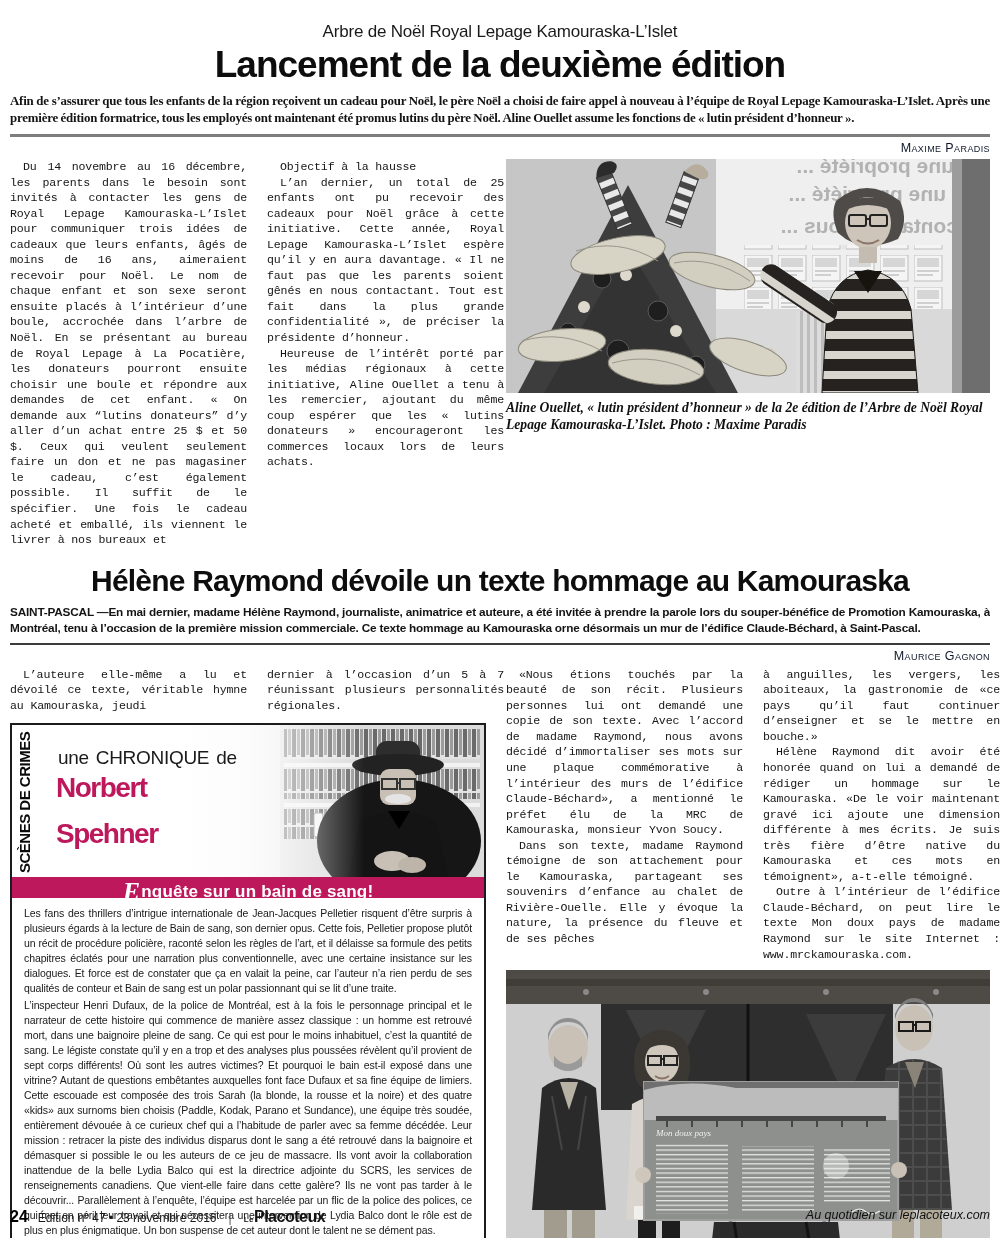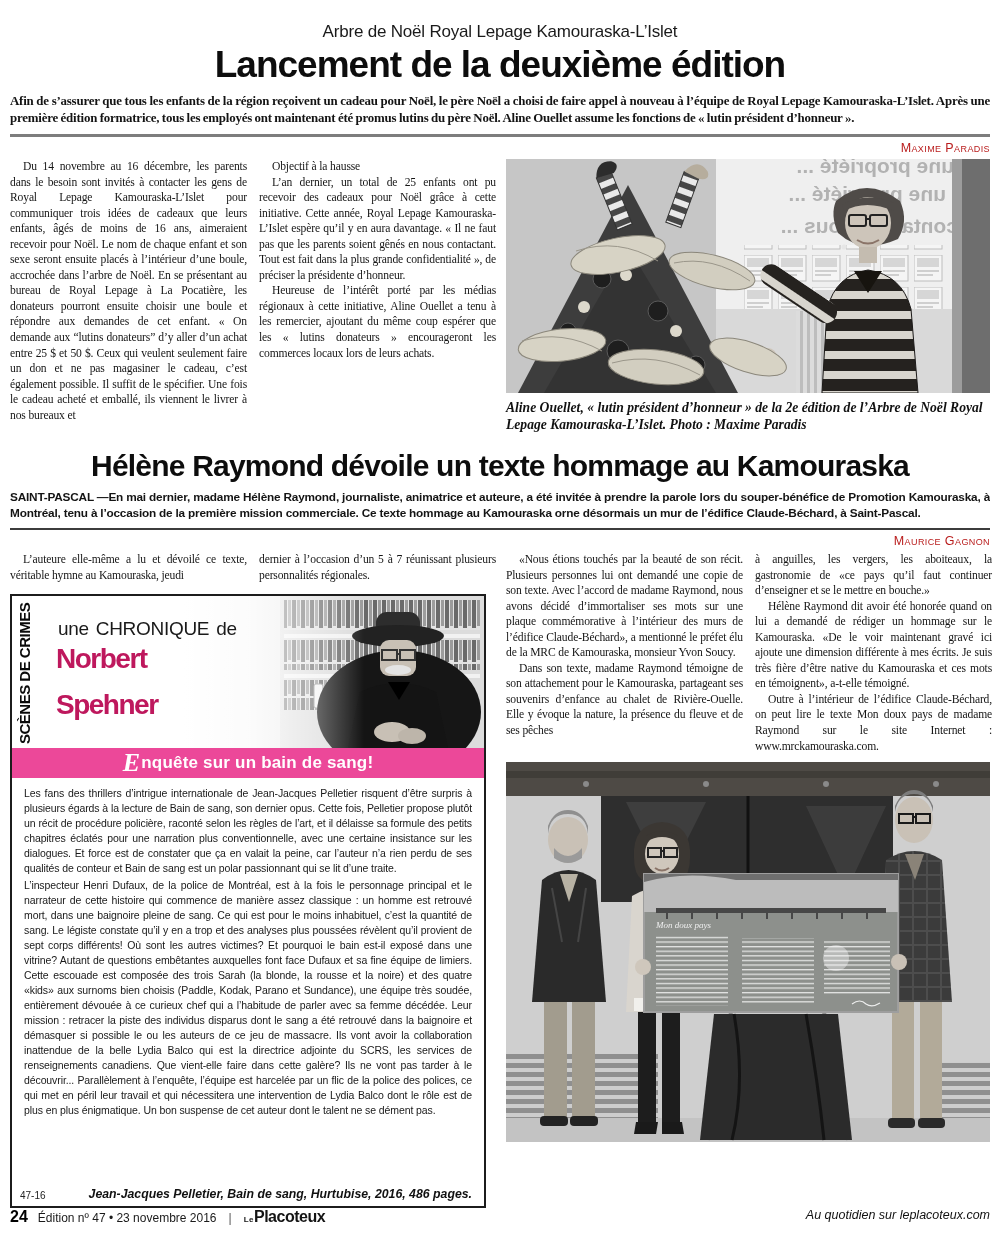--- a/index.html
+++ b/index.html
@@ -25,27 +25,27 @@
     margin-top:7px; text-align:justify;
     font-family:"Liberation Serif", serif; font-weight:bold;
     font-size:12.9px; line-height:17px; letter-spacing:-0.2px; word-spacing:-0.5px;
     height:36px; overflow:hidden;
   }
   .rule-thick { border-top:3px solid #7d7d7d; margin-top:5px; }
   .rule-thin  { border-top:2px solid #3c3c3c; margin-top:5px; }
   .byline-row { text-align:right; margin-top:1px; height:15px; }
   .byline {
     font-family:"Liberation Sans", sans-serif; font-variant:small-caps;
-    font-size:12.5px; letter-spacing:0.4px; color:#b91c1c;
+    font-size:12.5px; letter-spacing:0.4px; color:#0f172a;
   }
 
   
   .a-body { display:flex; gap:12px; margin-top:6px; }
   .half { width:484px; flex:0 0 484px; }
-  .cols2 { display:flex; gap:12px; }
+  .cols2 { display:flex; gap:20px;font-family:Liberation Mono, monospace; }
   .tcol { width:237px; flex:0 0 237px; }
   .tcol p {
     font-size:11.6px; line-height:15.55px; text-align:justify;
     letter-spacing:-0.15px; color:#151515;
   }
   .tcol p.ind { text-indent:13px; }
   .tcol p + p { margin-top:0; }
 
   
   .photo-frame { line-height:0; }
@@ -89,21 +89,21 @@
     position:absolute; left:46px; top:22px;
     font-family:"Liberation Sans", sans-serif; font-size:19px; color:#1a1a1a;
     letter-spacing:-0.3px; word-spacing:2px; font-weight:500;
   }
   .chron-author {
     position:absolute; left:44px; top:40px;
     font-family:"Liberation Sans", sans-serif; font-weight:bold;
     font-size:28px; line-height:46px; letter-spacing:-1.5px; color:#be185d;
   }
   .chron-banner {
-    height:30px; background:#ec4899; color:#fff; text-align:center;
+    height:21px; background:#be185d; color:#fff; text-align:center;
     font-family:"Liberation Sans", sans-serif; font-weight:bold; font-size:17px;
     line-height:30px; letter-spacing:0.2px;
   }
   .chron-banner .script-initial {
     font-family:"Liberation Serif", serif; font-style:italic; font-weight:bold;
     font-size:26px; vertical-align:-3px; padding-right:1px;
   }
   .chron-text { padding:8px 12px 0 12px; height:400px; overflow:hidden; }
   .chron-text p {
     font-family:"Liberation Sans", sans-serif; font-size:10.5px; line-height:15px;

